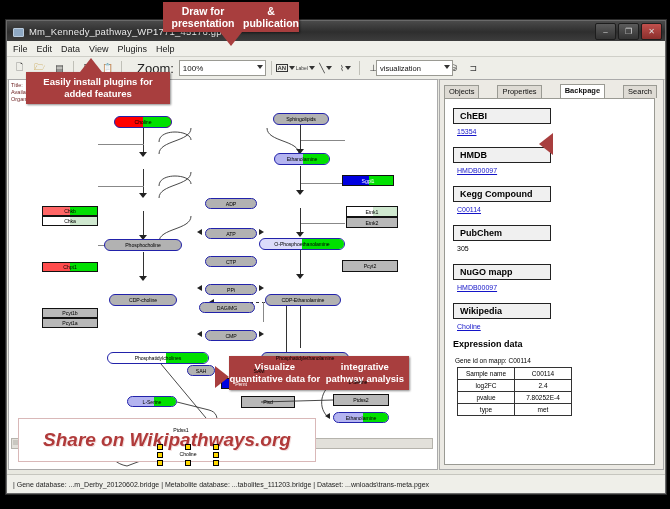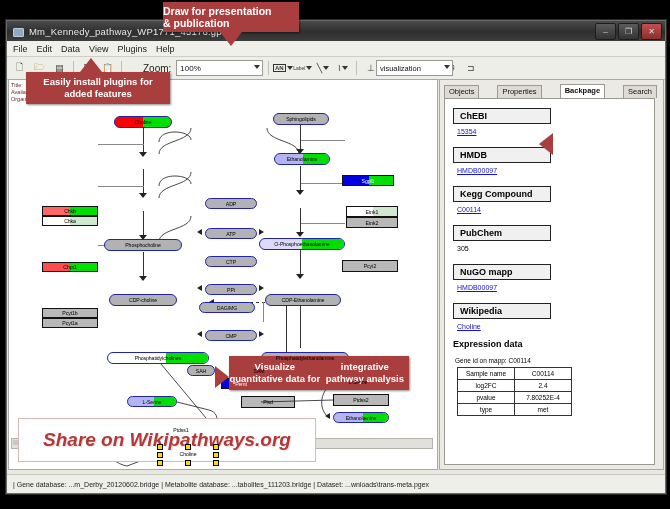--- a/index.html
+++ b/index.html
@@ -25,21 +25,21 @@
   .menubar{height:15px;background:#f0f0ea;border-bottom:1px solid #cfcfc8;display:flex;
            align-items:center;padding-left:6px;gap:9px;}
   .menubar span{font-size:9px;color:#1a1a1a;}
 
   
   .toolbar{height:22px;background:#eeeee8;border-bottom:1px solid #c9c9c2;display:flex;
            align-items:center;padding-left:4px;gap:3px;position:relative;}
   .tbtn{width:15px;height:15px;border:1px solid transparent;display:flex;align-items:center;
         justify-content:center;font-size:9px;color:#3a3a3a;}
   .tsep{width:1px;height:14px;background:#c0c0b8;margin:0 2px;}
-  .zoomlabel{font-size:10px;color:#222;margin:0 2px 0 16px;}
+  .zoomlabel{font-size:13px;color:#222;margin:0 2px 0 10px;}
   .zoomsel{width:82px;height:14px;background:#fff;border:1px solid #9a9a93;font-size:8px;
            display:flex;align-items:center;padding-left:3px;color:#111;position:relative;}
   .zoomsel .arw{position:absolute;right:2px;top:4px;border-left:3px solid transparent;
            border-right:3px solid transparent;border-top:4px solid #333;}
   .dropbtn{display:flex;align-items:center;gap:1px;}
   .dropbtn .cart{border-left:3px solid transparent;border-right:3px solid transparent;
            border-top:4px solid #333;}
   .viscombo{position:absolute;right:212px;top:3px;width:72px;height:14px;background:#fff;
            border:1px solid #9a9a93;font-size:7.5px;color:#111;display:flex;align-items:center;
            padding-left:3px;}
@@ -455,21 +455,21 @@
         </div>
       </div>
     </div>
 
     <div class="statusbar">
       <span>| Gene database: ...m_Derby_20120602.bridge | Metabolite database: ...tabolites_111203.bridge | Dataset: ...wnloads\trans-meta.pgex</span>
     </div>
   </div>
 
   <div class="callout" style="left:163px;top:2px;width:136px;height:30px;font-size:10.5px;
-        display:flex;flex-direction:column;align-items:flex-start;justify-content:center;">
+        display:flex;flex-direction:row;align-items:center;justify-content:center;">
     <span>Draw for presentation</span>
     <span>&amp; publication</span>
   </div>
   <div class="co-arrow-down" style="left:220px;top:32px;"></div>
 
   <div class="callout" style="left:26px;top:72px;width:144px;height:32px;font-size:9.5px;
         display:flex;flex-direction:column;align-items:center;justify-content:center;">
     <span>Easily install plugins for</span>
     <span>added features</span>
   </div>

